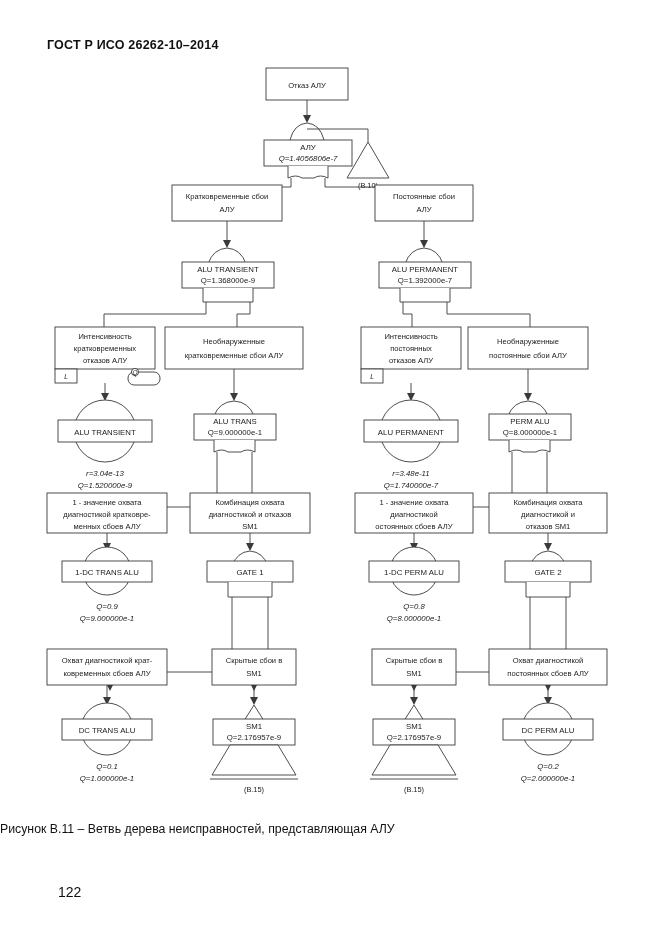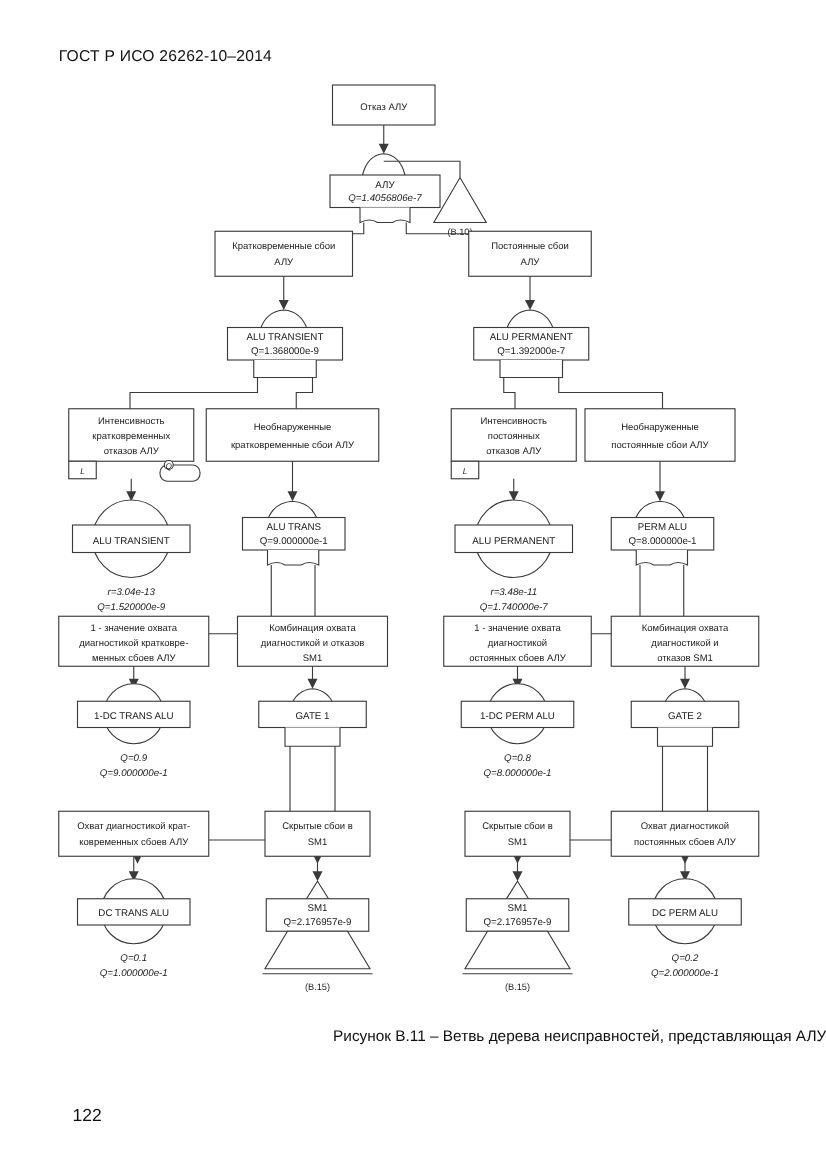--- a/index.html
+++ b/index.html
@@ -19,38 +19,38 @@
     position: absolute;
     inset: 0;
     width: 661px;
     height: 935px;
   }
   .doc-header {
     position: absolute;
     left: 47px;
     top: 38px;
     font-size: 12.5px;
-    font-weight: normal;
+    font-weight: bold;
     letter-spacing: 0.2px;
     color: #111;
     white-space: nowrap;
   }
   .page-number {
     position: absolute;
     left: 58px;
     top: 884px;
     font-size: 14px;
     color: #111;
   }
   .figure-caption {
     position: absolute;
     left: 0;
     top: 822px;
     width: 661px;
-    text-align: right;
+    text-align: left;
     font-size: 12.3px;
     color: #111;
   }
   svg.tree {
     position: absolute;
     left: 0;
     top: 52px;
     width: 661px;
     height: 760px;
   }

